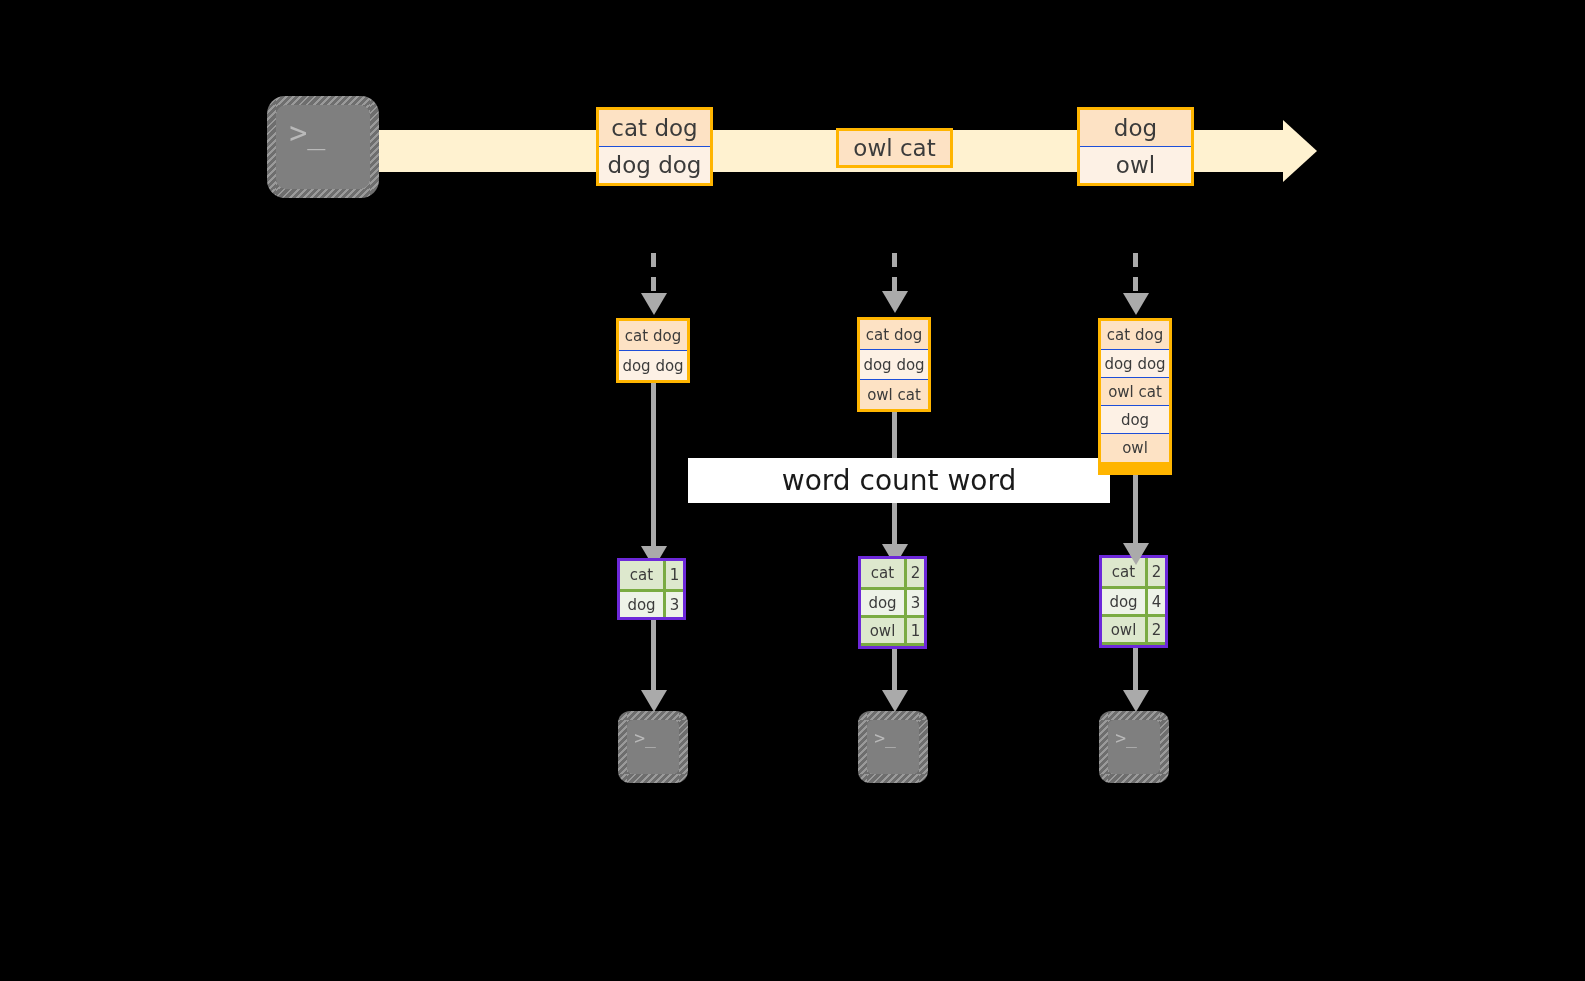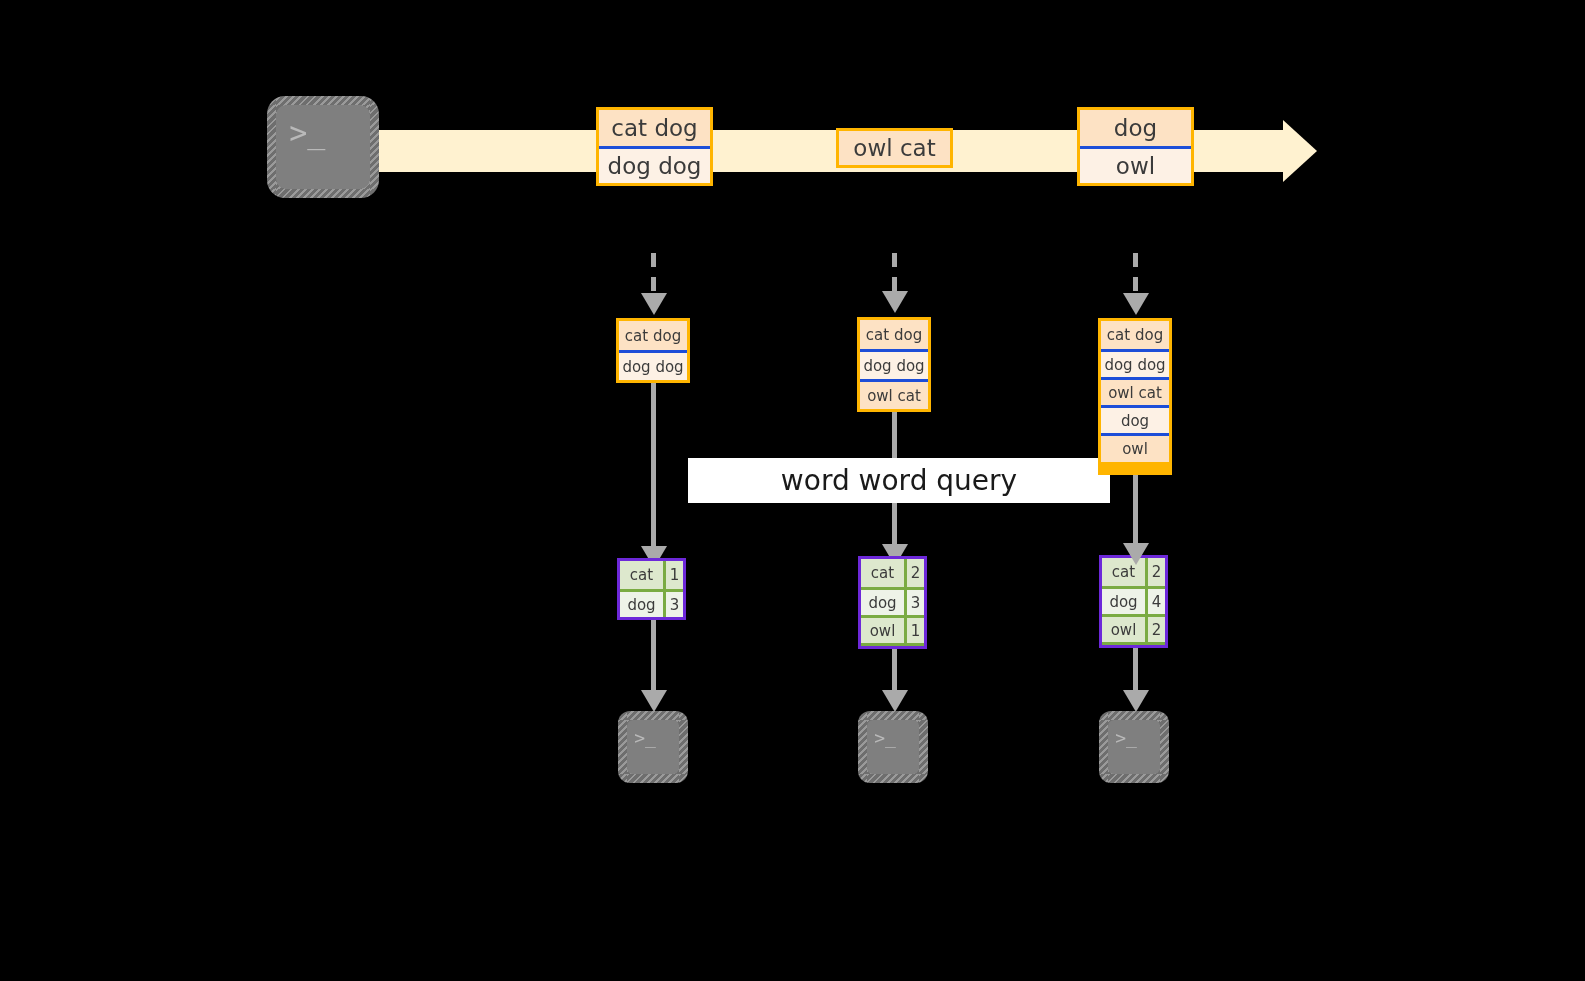--- a/index.html
+++ b/index.html
@@ -78,21 +78,21 @@
     text-align: center;
     color: #3b3b3b;
     white-space: nowrap;
     overflow: hidden;
     display: flex;
     align-items: center;
     justify-content: center;
   }
   .evt.dark  { background: #fde2c4; }
   .evt.light { background: #fdf1e5; }
-  .evt + .evt { border-top: 3px solid #1d4ed8; }
+  .evt + .evt { border-top: 1px solid #1d4ed8; }
 
   
   .res-table {
     position: absolute;
     border: 3px solid #6d28d9;
     box-sizing: border-box;
     background: #7aab42;
   }
   .res-row {
     display: flex;
@@ -232,21 +232,21 @@
       <div class="res-cell val" style="width:20px; font-size:15px;">1</div>
     </div>
   </div>
   <div class="conn-line" style="left:892px; top:649px; height:43px;"></div>
   <div class="conn-head" style="left:882px; top:690px;"></div>
   <div class="terminal small" style="left:858px; top:711px; width:70px; height:72px;">
     <div class="face"></div>
     <div class="prompt" style="font-size:18px;">&gt;_</div>
   </div>
 
-  <div class="query-label" style="left:688px; top:458px; width:422px; height:45px; font-size:28px;">word word query</div>
+  <div class="query-label" style="left:688px; top:458px; width:422px; height:45px; font-size:28px;">word count word</div>
 
   <div class="evt-stack" style="left:1098px; top:318px; width:74px; height:157px; z-index:5;">
     <div class="evt dark" style="height:28px; font-size:15px;">cat dog</div>
     <div class="evt light" style="height:28px; font-size:15px;">dog dog</div>
     <div class="evt dark" style="height:28px; font-size:15px;">owl cat</div>
     <div class="evt light" style="height:28px; font-size:15px;">dog</div>
     <div class="evt dark" style="height:29px; font-size:15px;">owl</div>
   </div>
   <div class="conn-line" style="left:1133px; top:475px; height:70px; z-index:6;"></div>
   <div class="conn-head" style="left:1123px; top:543px; z-index:6;"></div>

